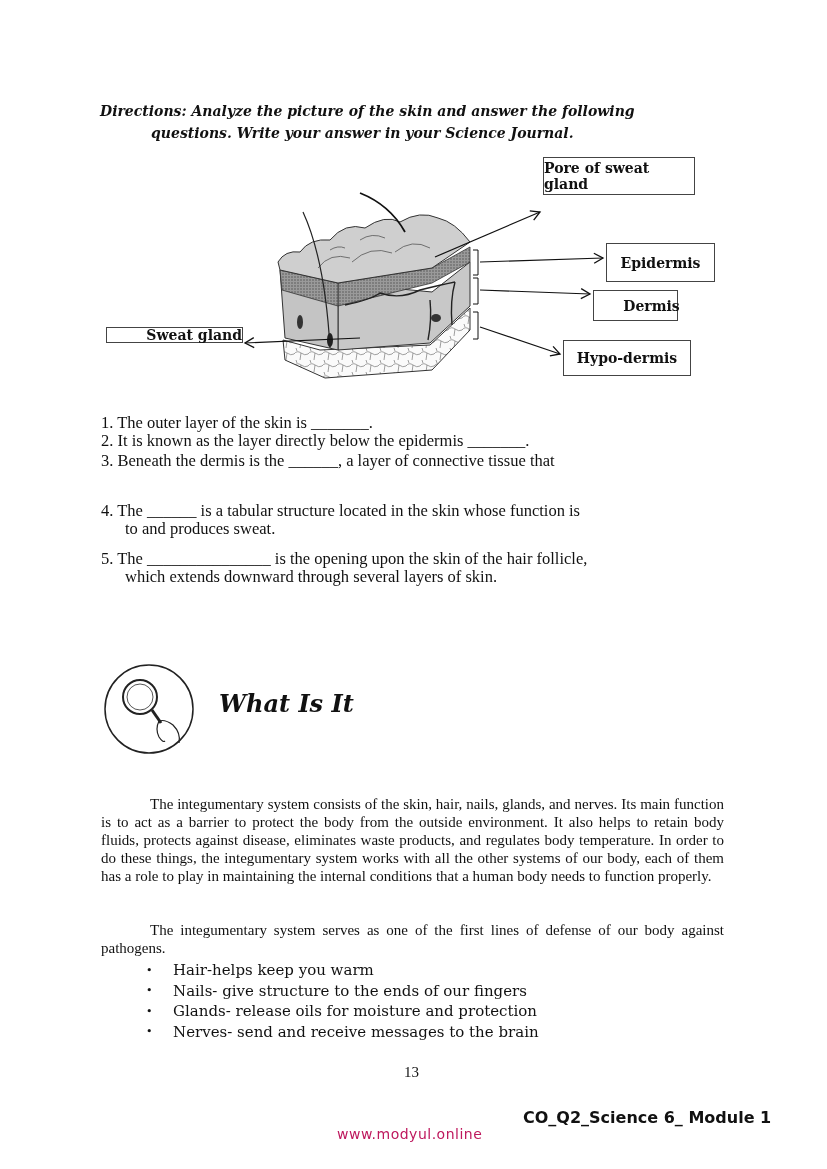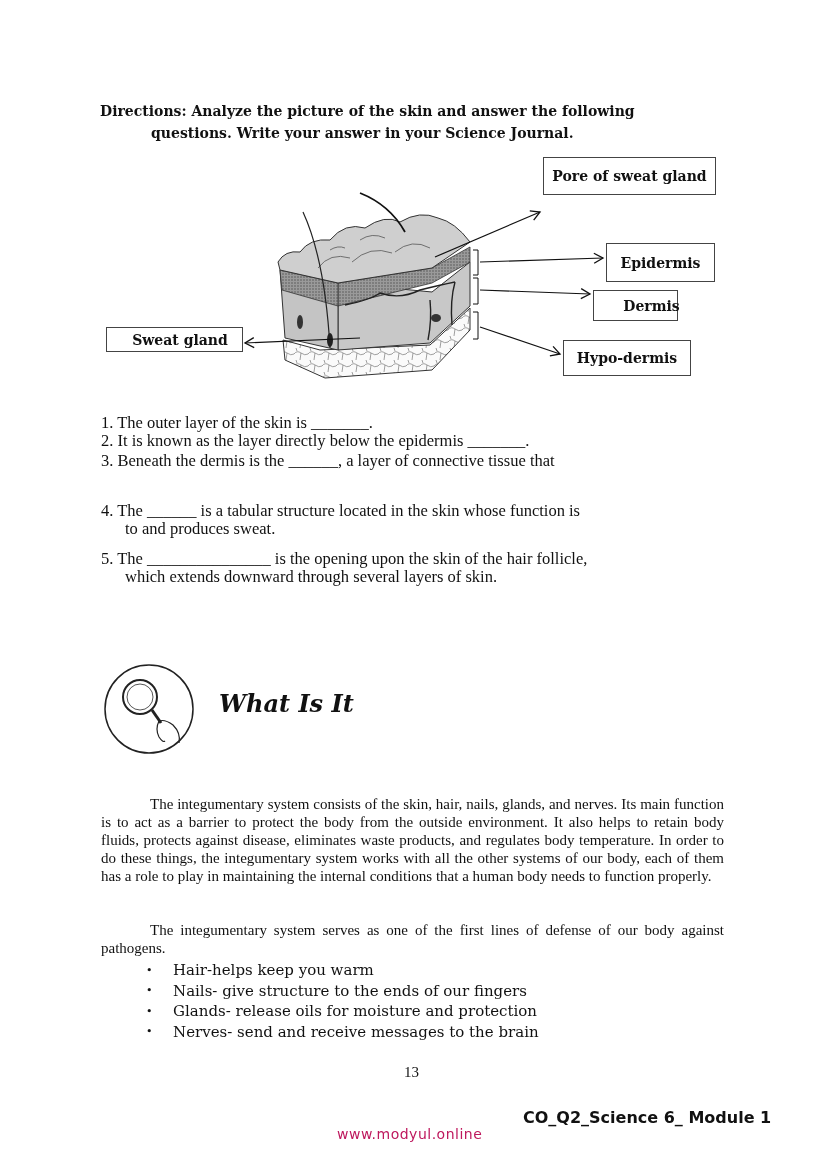--- a/index.html
+++ b/index.html
@@ -1,19 +1,19 @@
 <!DOCTYPE html>
 <html><head>
 <meta charset="utf-8">
 <style>
   html, body { margin:0; padding:0; background:#ffffff; }
   body { width:827px; height:1169px; position:relative; overflow:hidden; color:#111; }
   .abs { position:absolute; }
 
-  .directions { left:100px; top:100px; width:640px; font-family:"DejaVu Serif", serif; font-weight:bold; font-size:14px; line-height:22px; }
+  .directions { left:100px; top:100px; width:640px; font-family:"DejaVu Serif", serif; font-weight:bold; font-size:14px; line-height:22px;font-style:italic; }
   .directions .l2 { padding-left:51px; display:block; }
 
   .label-box { position:absolute; border:1px solid #444; background:#fff; font-family:"DejaVu Serif", serif; font-weight:bold; font-size:14px; display:flex; align-items:center; justify-content:center; box-sizing:border-box; }
 
   .q { position:absolute; left:101px; width:640px; font-family:"Liberation Serif", serif; font-size:16.5px; line-height:18px; }
   .q .cont { display:block; padding-left:24px; }
 
   .magnifier { left:103px; top:663px; width:92px; height:92px; }
   .what-is-it { left:219px; top:689px; font-family:"DejaVu Serif", serif; font-weight:bold; font-style:italic; font-size:24px; }
 
@@ -76,33 +76,33 @@
   <path d="M473,278 L478,278 L478,304 L473,304" fill="none" stroke="#111" stroke-width="1"></path>
   <path d="M473,312 L478,312 L478,339 L473,339" fill="none" stroke="#111" stroke-width="1"></path>
 
   <line x1="435" y1="257" x2="540" y2="212" stroke="#111" stroke-width="1.2" marker-end="url(#arr)"></line>
   <line x1="480" y1="262" x2="603" y2="258" stroke="#111" stroke-width="1.2" marker-end="url(#arr)"></line>
   <line x1="480" y1="290" x2="590" y2="294" stroke="#111" stroke-width="1.2" marker-end="url(#arr)"></line>
   <line x1="480" y1="327" x2="560" y2="354" stroke="#111" stroke-width="1.2" marker-end="url(#arr)"></line>
   <line x1="360" y1="338" x2="245" y2="343" stroke="#111" stroke-width="1.2" marker-end="url(#arr)"></line>
 </svg>
 
-<div class="label-box" style="left:543px;top:157px;width:173px;height:38px;">
+<div class="label-box" style="left:543px;top:157px;width:152px;height:38px;">
     <span>Pore of sweat gland</span>
   </div>
 <div class="label-box" style="left:606px;top:243px;width:109px;height:39px;">
     <span>Epidermis</span>
   </div>
 <div class="label-box" style="left:593px;top:290px;width:85px;height:31px;padding-left:32px;">
     <span>Dermis</span>
   </div>
 <div class="label-box" style="left:563px;top:340px;width:128px;height:36px;">
     <span>Hypo-dermis</span>
   </div>
-<div class="label-box" style="left:106px;top:327px;width:137px;height:25px;justify-content:center;padding-left:11px;">
+<div class="label-box" style="left:106px;top:327px;width:137px;height:16px;justify-content:flex-end;padding-left:11px;">
     <span>Sweat gland</span>
   </div>
 
 <div class="q" style="top:414px;"><span>1. The outer layer of the skin is _______.</span></div>
 <div class="q" style="top:432px;"><span>2. It is known as the layer directly below the epidermis _______.</span></div>
 <div class="q" style="top:452px;">
   <span>3. Beneath the dermis is the ______, a layer of connective tissue that</span>
 </div>
 <div class="q" style="top:502px;">
   <span>4. The ______ is a tabular structure located in the skin whose function is</span>

